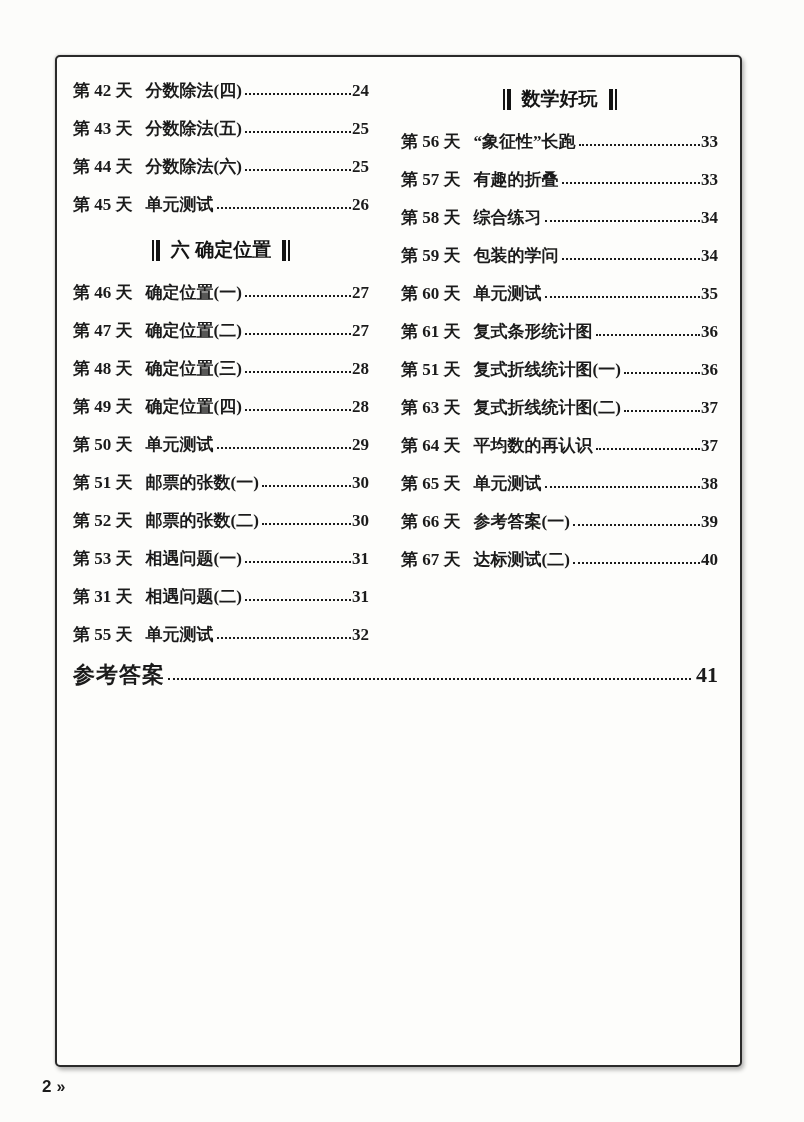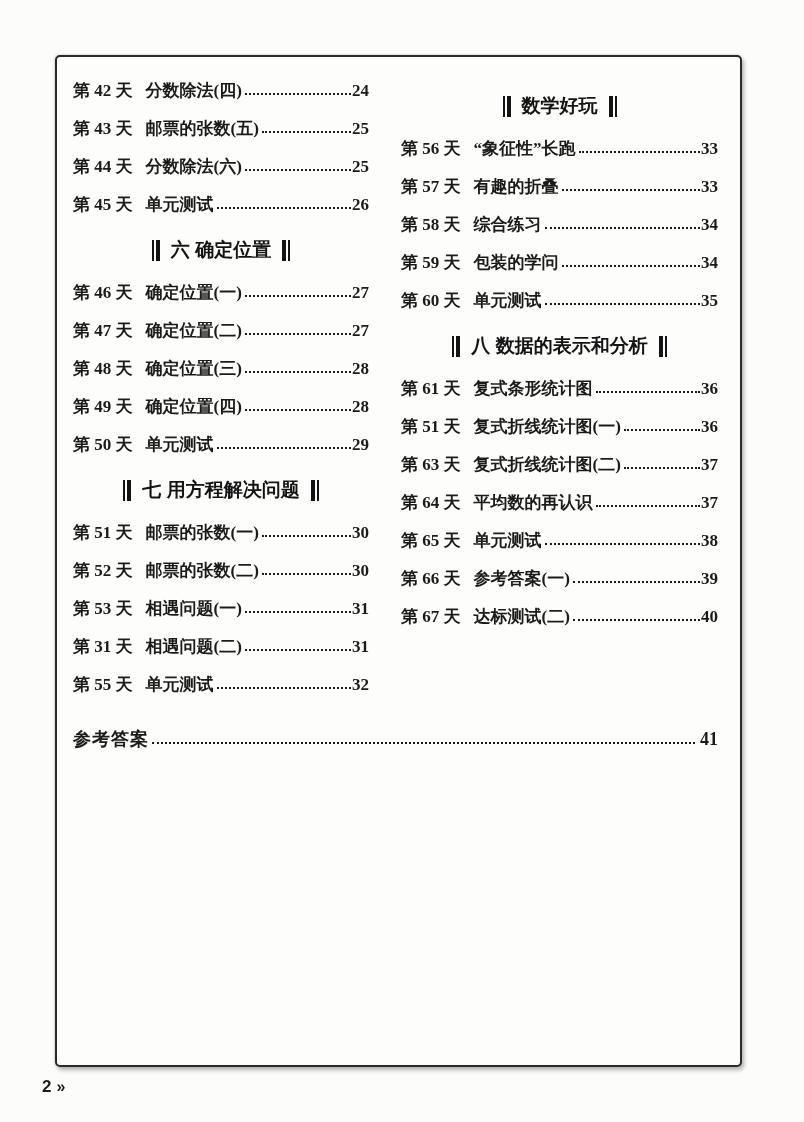--- a/index.html
+++ b/index.html
@@ -52,30 +52,30 @@
     align-items:center;
     gap:11px;
     font-family:"Liberation Sans", sans-serif;
     font-weight:700;
     font-size:19px;
     line-height:22px;
     color:#141414;
     margin:6px 0 22px 0;
     white-space:nowrap;
   }
-  .sec-heading.first { margin-top:14px; }
+  .sec-heading.first { margin-top:7px; }
   .dbar { width:8px; height:21px; position:relative; display:inline-block; flex:none; }
   .dbar::before { content:""; position:absolute; left:0;  top:0; bottom:0; width:2px; background:#141414; }
   .dbar::after  { content:""; position:absolute; left:4px; top:0; bottom:0; width:4px; background:#141414; }
   .dbar.mirror::before { left:6px; }
   .dbar.mirror::after  { left:0;  }
 
   .answers {
-    margin-top:16px;
-    font-size:18px;
+    margin-top:2px;
+    font-size:22px;
   }
   .answers .title { font-family:"Liberation Sans", sans-serif; font-weight:700; letter-spacing:1px; }
   .answers .leader { margin-bottom:5px; }
   .answers .pagenum { margin-left:4px; }
 
   .footer {
     position:absolute;
     left:42px; top:1077px;
     display:flex;
     align-items:center;
@@ -97,21 +97,21 @@
       <div class="col col-left">
 
         <div class="entry">
           <span class="day">第 42 天</span>
           <span class="title">分数除法(四)</span>
           <span class="leader"></span>
           <span class="pagenum">24</span>
         </div>
         <div class="entry">
           <span class="day">第 43 天</span>
-          <span class="title">邮票的张数(五)</span>
+          <span class="title">分数除法(五)</span>
           <span class="leader"></span>
           <span class="pagenum">25</span>
         </div>
         <div class="entry">
           <span class="day">第 44 天</span>
           <span class="title">分数除法(六)</span>
           <span class="leader"></span>
           <span class="pagenum">25</span>
         </div>
         <div class="entry">
@@ -151,25 +151,20 @@
           <span class="leader"></span>
           <span class="pagenum">28</span>
         </div>
         <div class="entry">
           <span class="day">第 50 天</span>
           <span class="title">单元测试</span>
           <span class="leader"></span>
           <span class="pagenum">29</span>
         </div>
 
-        <div class="sec-heading">
-          <span class="dbar"></span>
-          <span>七 用方程解决问题</span>
-          <span class="dbar mirror"></span>
-        </div>
 
         <div class="entry">
           <span class="day">第 51 天</span>
           <span class="title">邮票的张数(一)</span>
           <span class="leader"></span>
           <span class="pagenum">30</span>
         </div>
         <div class="entry">
           <span class="day">第 52 天</span>
           <span class="title">邮票的张数(二)</span>
@@ -229,25 +224,20 @@
           <span class="leader"></span>
           <span class="pagenum">34</span>
         </div>
         <div class="entry">
           <span class="day">第 60 天</span>
           <span class="title">单元测试</span>
           <span class="leader"></span>
           <span class="pagenum">35</span>
         </div>
 
-        <div class="sec-heading">
-          <span class="dbar"></span>
-          <span>八 数据的表示和分析</span>
-          <span class="dbar mirror"></span>
-        </div>
 
         <div class="entry">
           <span class="day">第 61 天</span>
           <span class="title">复式条形统计图</span>
           <span class="leader"></span>
           <span class="pagenum">36</span>
         </div>
         <div class="entry">
           <span class="day">第 51 天</span>
           <span class="title">复式折线统计图(一)</span>

